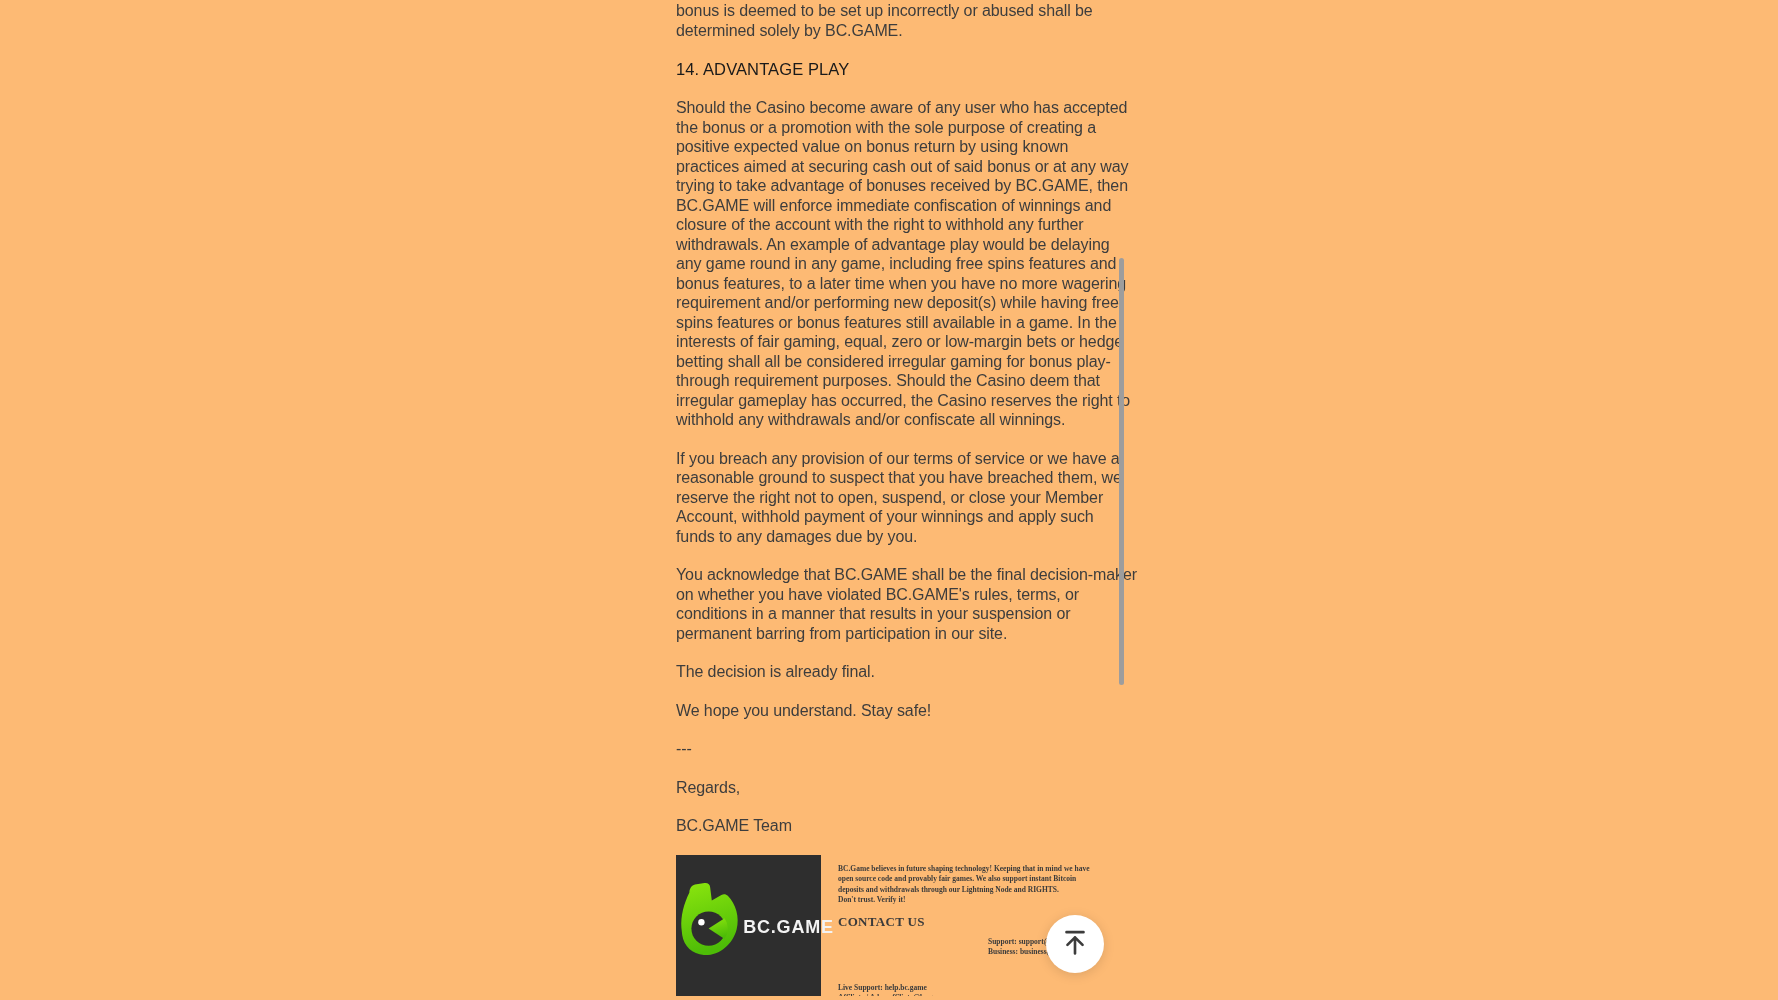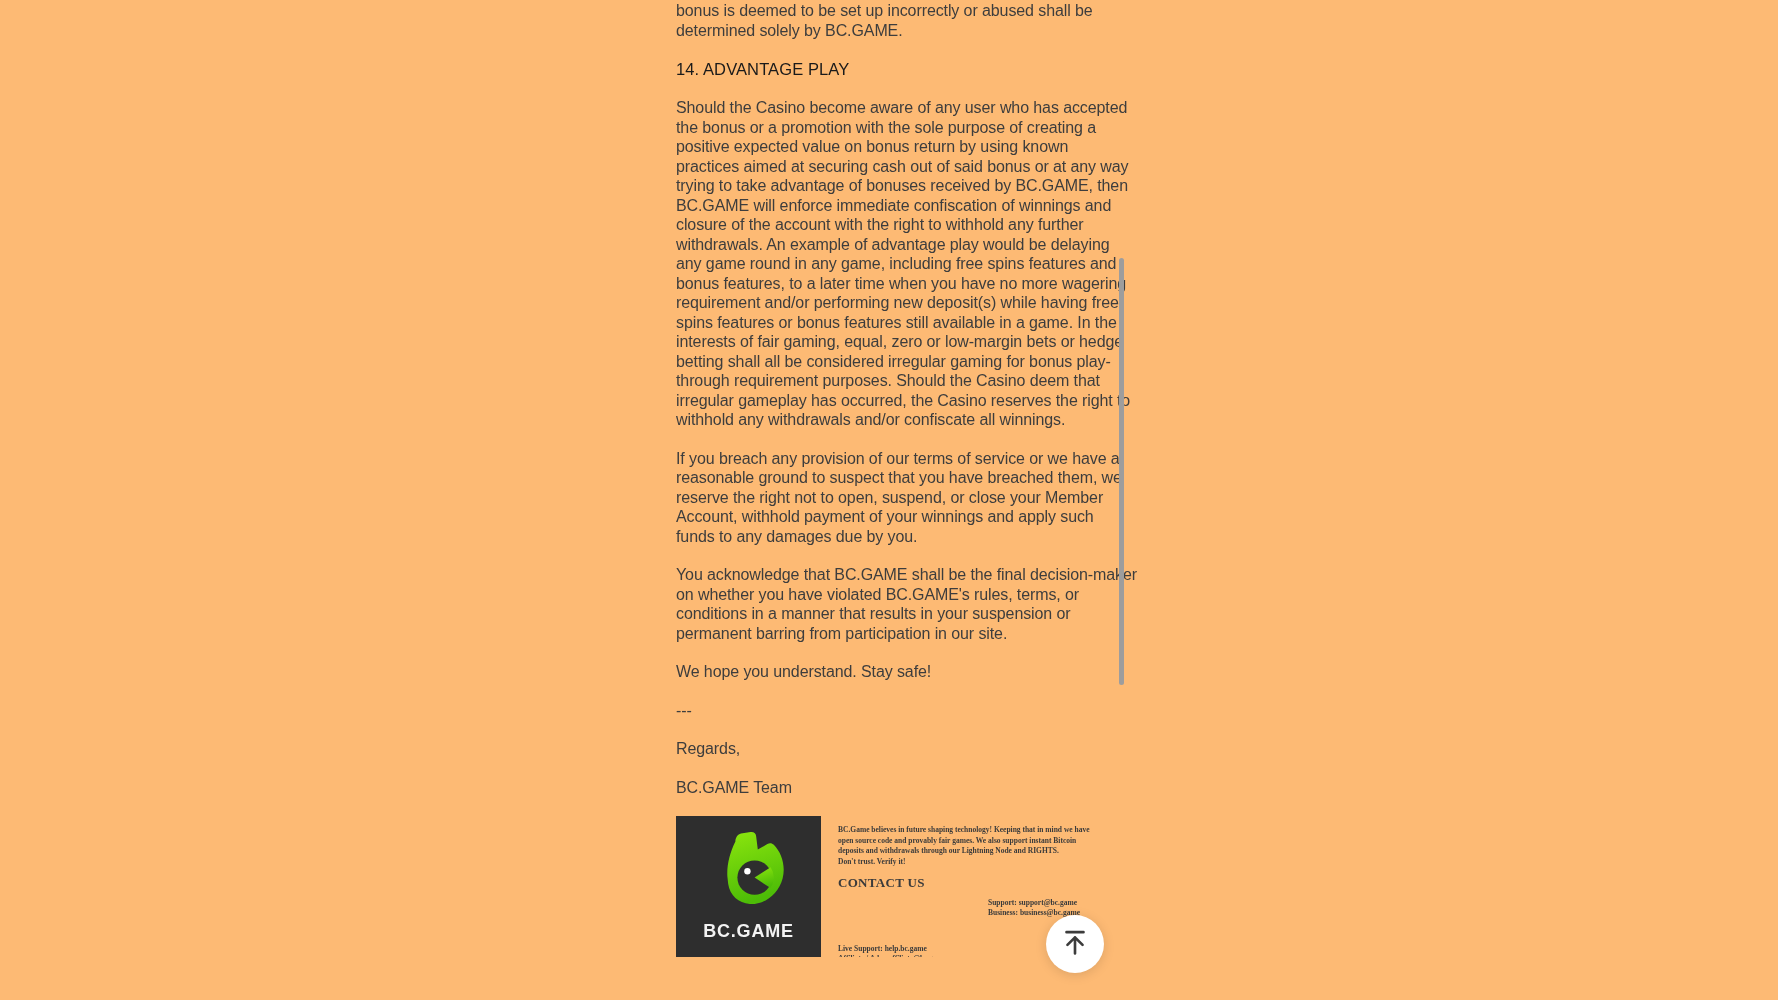--- a/index.html
+++ b/index.html
@@ -40,21 +40,21 @@
     width: 414px;
     height: 141px;
     margin-top: 0;
   }
   .logo-box {
     flex: none;
     width: 145px;
     height: 141px;
     background: #2e2e2e;
     display: flex;
-    flex-direction: column;
+    flex-direction: row;
     align-items: center;
     justify-content: center;
   }
   .logo-word {
     color: #f3f3f3;
     font-size: 18px;
     font-weight: 700;
     letter-spacing: 0.8px;
     margin-top: 4px;
     font-family: "Liberation Sans", sans-serif;
@@ -159,20 +159,21 @@
 withhold any withdrawals and/or confiscate all winnings.</p>
     <p class="body-text">If you breach any provision of our terms of service or we have a
 reasonable ground to suspect that you have breached them, we
 reserve the right not to open, suspend, or close your Member
 Account, withhold payment of your winnings and apply such
 funds to any damages due by you.</p>
     <p class="body-text">You acknowledge that BC.GAME shall be the final decision-maker
 on whether you have violated BC.GAME's rules, terms, or
 conditions in a manner that results in your suspension or
 permanent barring from participation in our site.</p>
+    <p class="body-text">The decision is already final.</p>
     <p class="body-text">We hope you understand. Stay safe!</p>
     <p class="body-text">---</p>
     <p class="body-text">Regards,</p>
     <p class="body-text">BC.GAME Team</p>
 
     <div class="banner">
       <div class="logo-box">
         <span>
           <svg width="80" height="82" viewBox="0 0 100 102" xmlns="http://www.w3.org/2000/svg">
             <defs>

